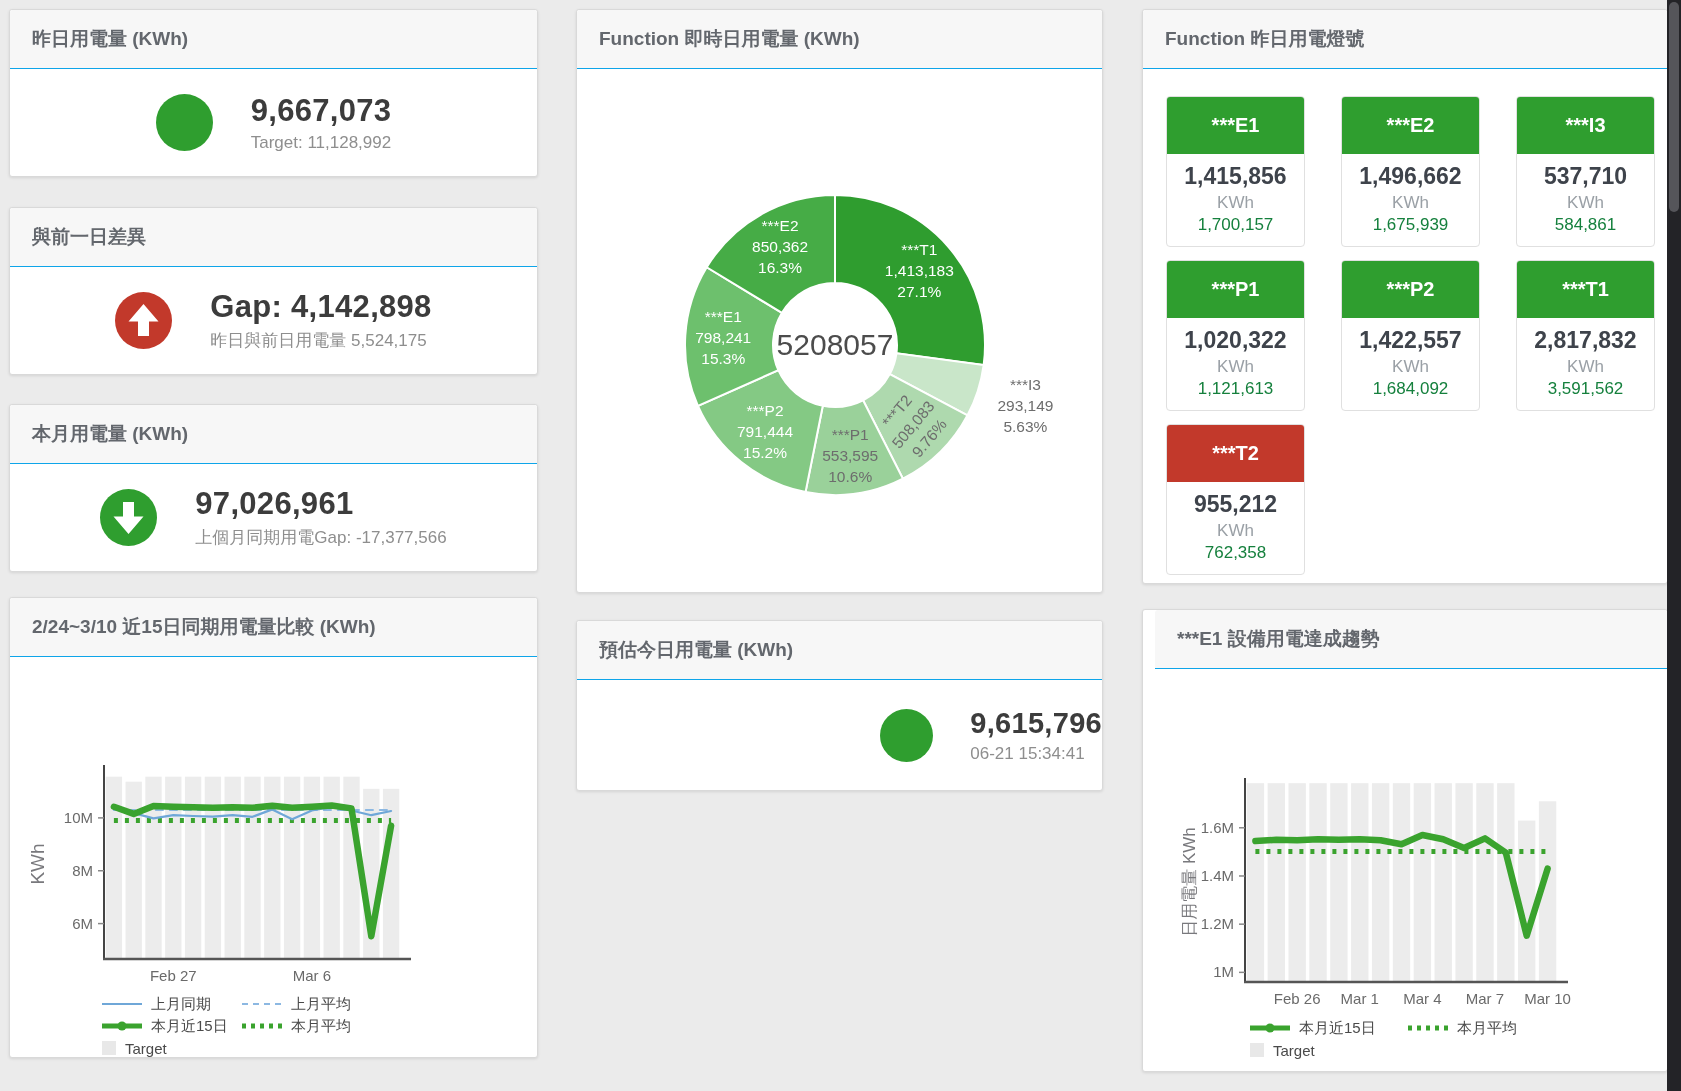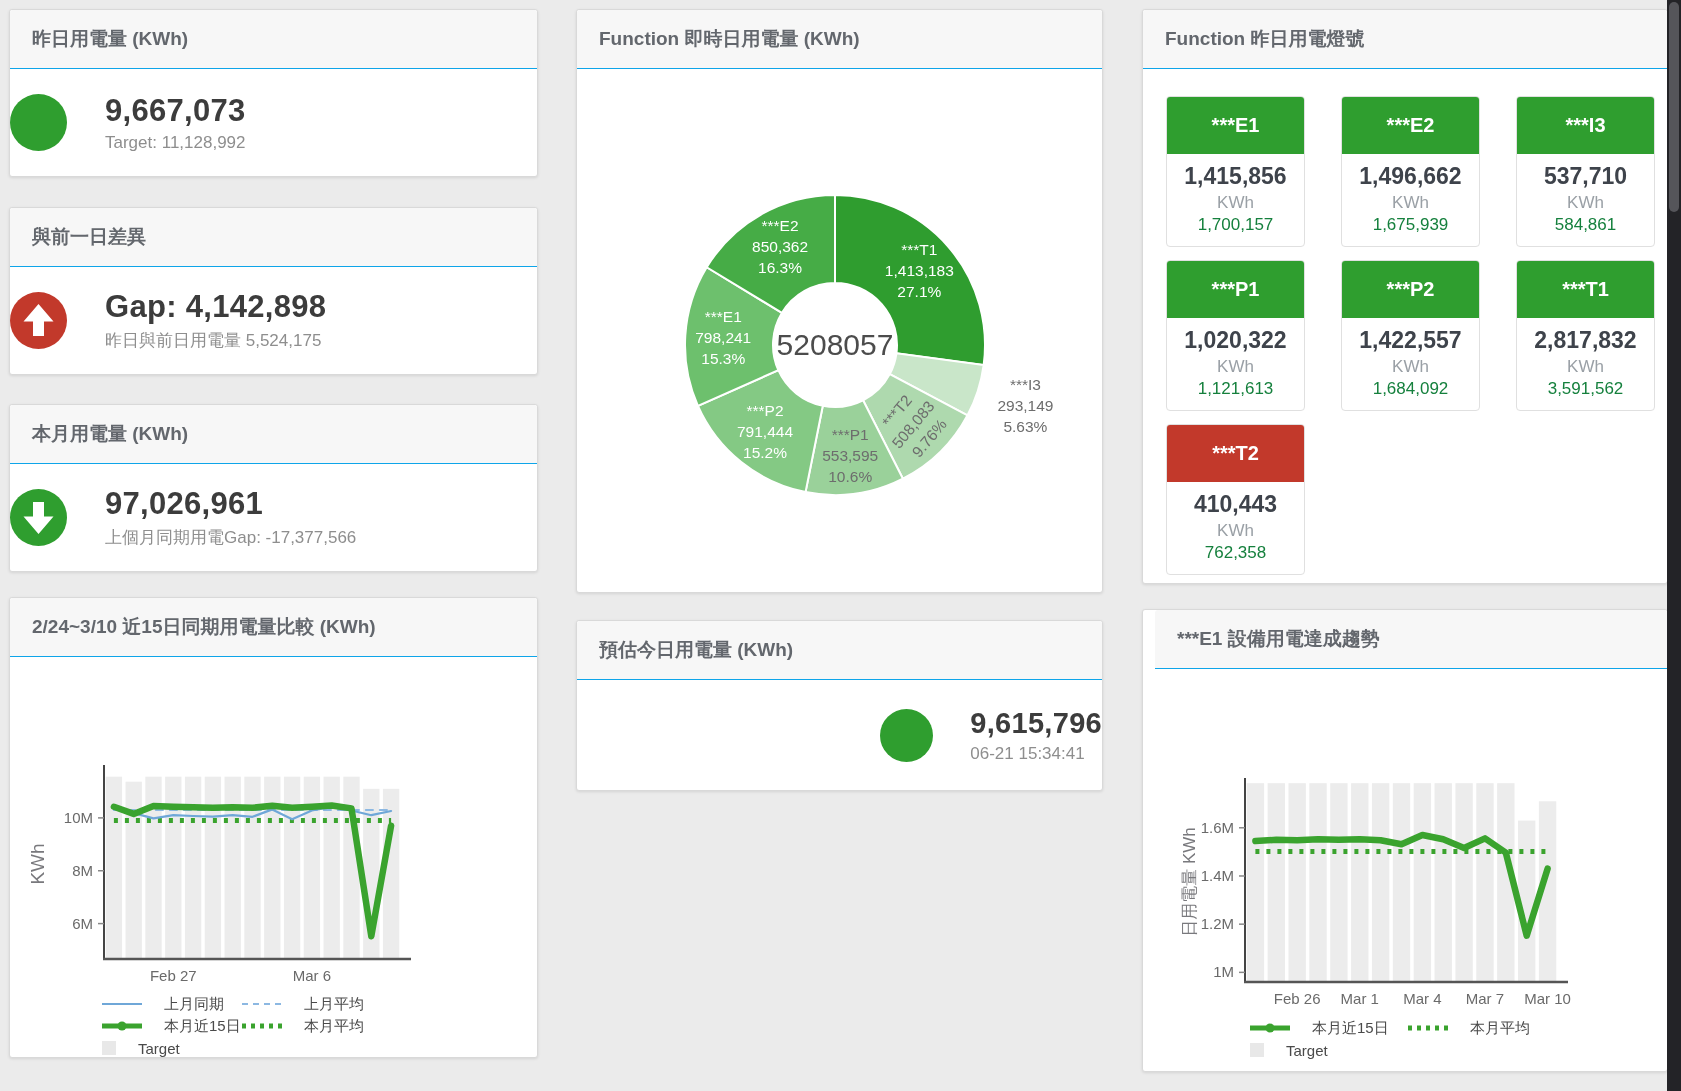--- a/index.html
+++ b/index.html
@@ -13,21 +13,21 @@
     box-shadow:0 1px 3px rgba(0,0,0,0.10);box-sizing:border-box;
   }
   .panel-header{
     height:59px;background:#f7f7f7;border-bottom:1px solid #0ea5e9;
     display:flex;align-items:center;padding:0 22px;border-radius:3px 3px 0 0;box-sizing:border-box;
   }
   .panel-title{color:#63676d;font-weight:bold;font-size:19px;white-space:nowrap;}
   .panel-body{height:calc(100% - 59px);position:relative;box-sizing:border-box;}
 
   
-  .stat-body{display:flex;align-items:center;gap:38px;height:calc(100% - 59px);}
+  .stat-body{display:flex;align-items:center;justify-content:center;gap:38px;height:calc(100% - 59px);}
   .stat-text{text-align:left;}
   .stat-value{font-size:31px;font-weight:bold;color:#3c3c3c;letter-spacing:0.3px;}
   .stat-sub{font-size:17px;color:#8e8e8e;margin-top:4px;}
   .stat-circle{flex:0 0 auto;}
 
   
   #p-forecast .stat-body{justify-content:flex-end;padding-left:276px;gap:37px;}
 
   
   .tiles{display:flex;flex-wrap:wrap;gap:13px 36px;padding:27px 0 0 23px;width:510px;}
@@ -37,21 +37,21 @@
   .tile-header.red{background:#c2392b;}
   .tile-body{padding:9px 0 11px;}
   .tile-value{font-size:23px;font-weight:bold;color:#3e434b;}
   .tile-unit{font-size:17px;color:#9aa0a6;margin-top:3px;}
   .tile-target{font-size:17px;color:#15803d;margin-top:2px;}
 
   
   .legend-row{display:flex;align-items:center;height:22px;font-size:15px;color:#4a4a4a;}
   #compare-legend .legend-row{margin-left:92px;}
   #trend-legend .legend-row{margin-left:95px;}
-  .legend-item{display:flex;align-items:center;gap:22px;}
+  .legend-item{display:flex;align-items:center;gap:9px;}
   #compare-legend .legend-item:first-child{width:140px;}
   #trend-legend .legend-item:first-child{width:158px;}
   .legend-swatch-target{width:14px;height:14px;background:#e8e8e8;display:inline-block;}
 
   
   .scrollbar{position:absolute;right:0;top:0;width:14px;height:1091px;background:#232327;}
   .scrollbar-thumb{position:absolute;left:2px;top:2px;width:10px;height:210px;background:#55555a;border-radius:5px;}
 </style>
 </head>
 <body>
@@ -298,21 +298,21 @@
           <div class="tile-header green">***T1</div>
           <div class="tile-body">
             <div class="tile-value">2,817,832</div>
             <div class="tile-unit">KWh</div>
             <div class="tile-target">3,591,562</div>
           </div>
         </div>
         <div class="tile">
           <div class="tile-header red">***T2</div>
           <div class="tile-body">
-            <div class="tile-value">410,443</div>
+            <div class="tile-value">955,212</div>
             <div class="tile-unit">KWh</div>
             <div class="tile-target">762,358</div>
           </div>
         </div>
       </div>
   </div>
 </div>
 
 <div class="panel" id="p-trend" style="left:1142px;top:609px;width:526px;height:463px;padding-left:12px;">
   <div class="panel-header">

